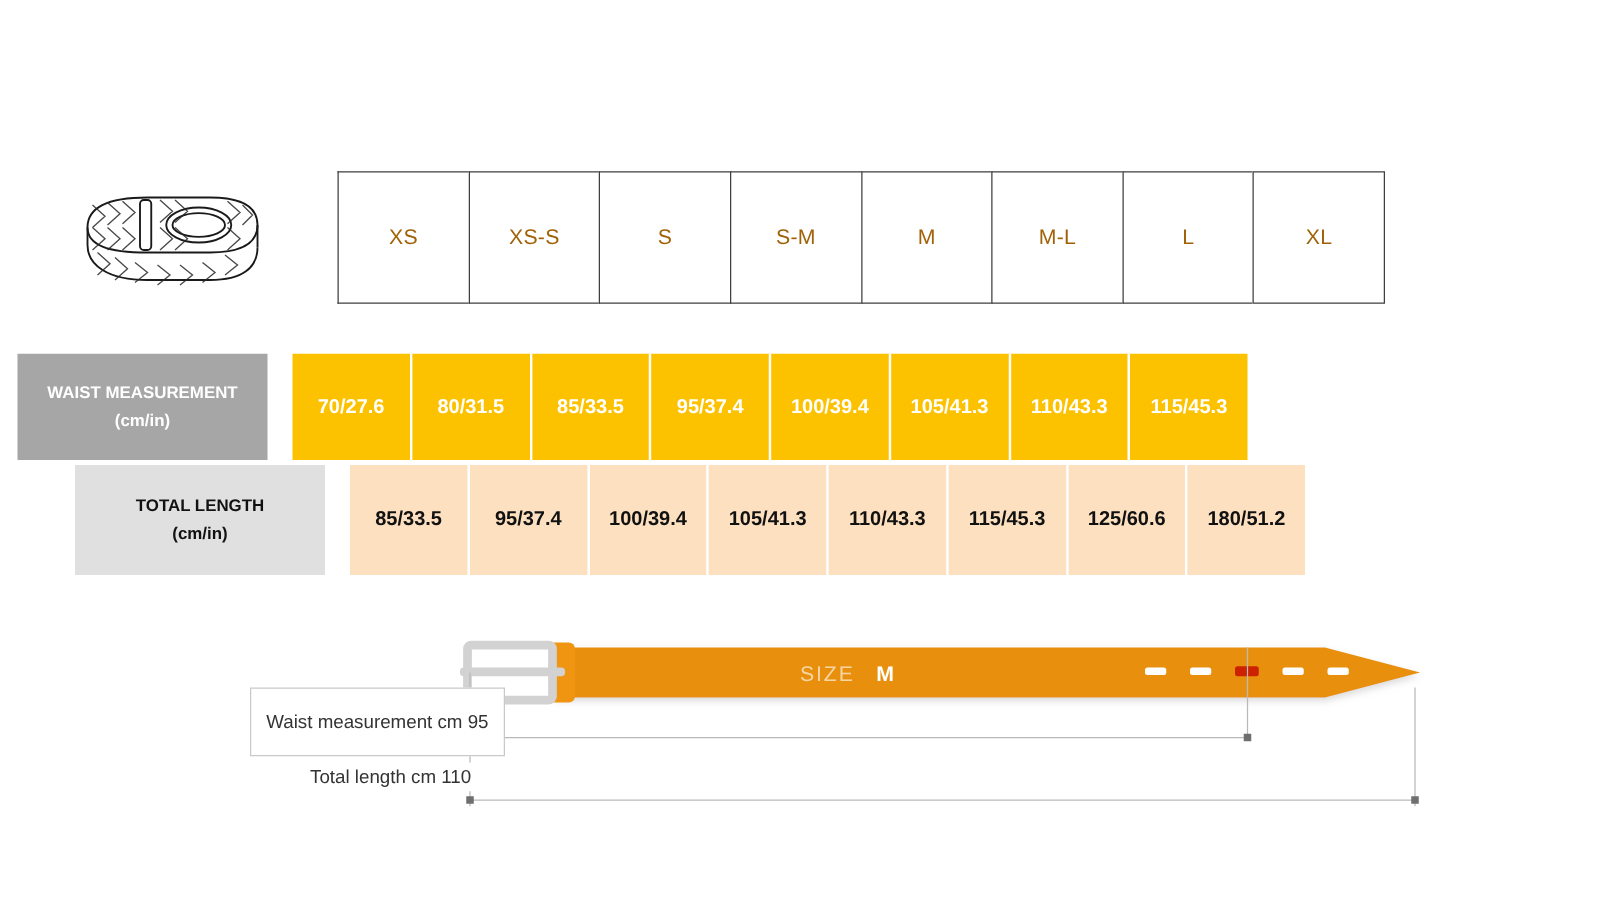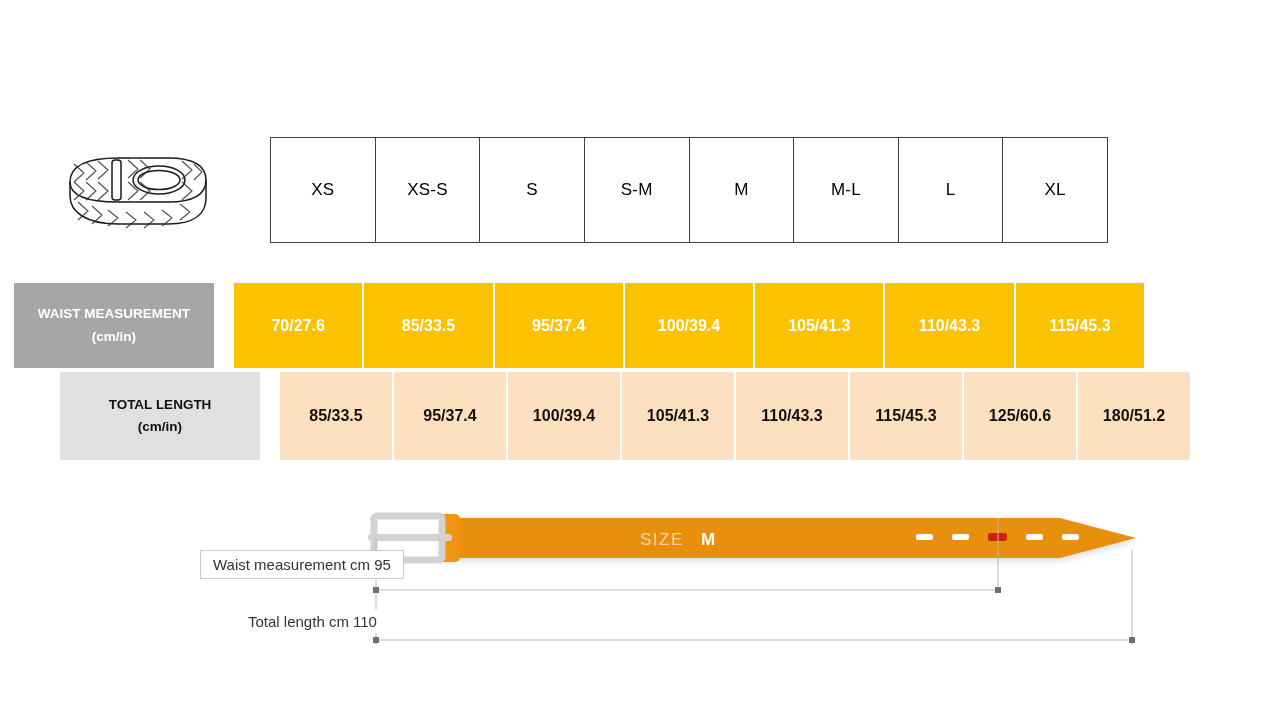--- a/index.html
+++ b/index.html
@@ -44,21 +44,21 @@
   }
   .header-cell {
     flex: 1 1 0;
     border: 1px solid #3f3f3f;
     border-right-width: 0;
     box-sizing: border-box;
     display: flex;
     align-items: center;
     justify-content: center;
     font-size: 17px;
-    color: #000000;
+    color: #a16207;
     background: #ffffff;
     letter-spacing: .2px;
   }
   .header-cell:last-child {
     border-right-width: 1px;
   }
 
   
   .data-row {
     position: absolute;
@@ -86,22 +86,21 @@
     background: #a6a6a6;
     color: #ffffff;
   }
   .row-label.gray-light {
     background: #e0e0e0;
     color: #111111;
   }
 
   .cells {
     display: flex;
-    width: 910px;
-    justify-content: center;
+    width: 764px;
   }
   .cell {
     flex: 1 1 0;
     display: flex;
     align-items: center;
     justify-content: center;
     font-size: 16px;
     font-weight: bold;
     box-sizing: border-box;
     border-right: 2px solid #ffffff;
@@ -143,21 +142,21 @@
 
   .dim-label {
     position: absolute;
     font-size: 15px;
     color: #333333;
     background: #ffffff;
     white-space: nowrap;
   }
   .dim-label.boxed {
     border: 1px solid #c9c9c9;
-    padding: 5px 12px;
+    padding: 18px 12px;
   }
   .dim-label.plain {
     padding: 3px 12px;
   }
   #waist-label {
     left: 200px;
     top: 70px;
   }
   #length-label {
     left: 236px;
@@ -205,20 +204,21 @@
     <div class="header-cell">XL</div>
   </div>
 
   <div class="data-row row-waist">
     <div class="row-label gray-dark">
       <span>WAIST MEASUREMENT</span>
       <span>(cm/in)</span>
     </div>
     <div class="cells">
       <div class="cell amber">70/27.6</div>
+      <div class="cell amber">80/31.5</div>
       <div class="cell amber">85/33.5</div>
       <div class="cell amber">95/37.4</div>
       <div class="cell amber">100/39.4</div>
       <div class="cell amber">105/41.3</div>
       <div class="cell amber">110/43.3</div>
       <div class="cell amber">115/45.3</div>
     </div>
   </div>
 
   <div class="data-row row-length">

